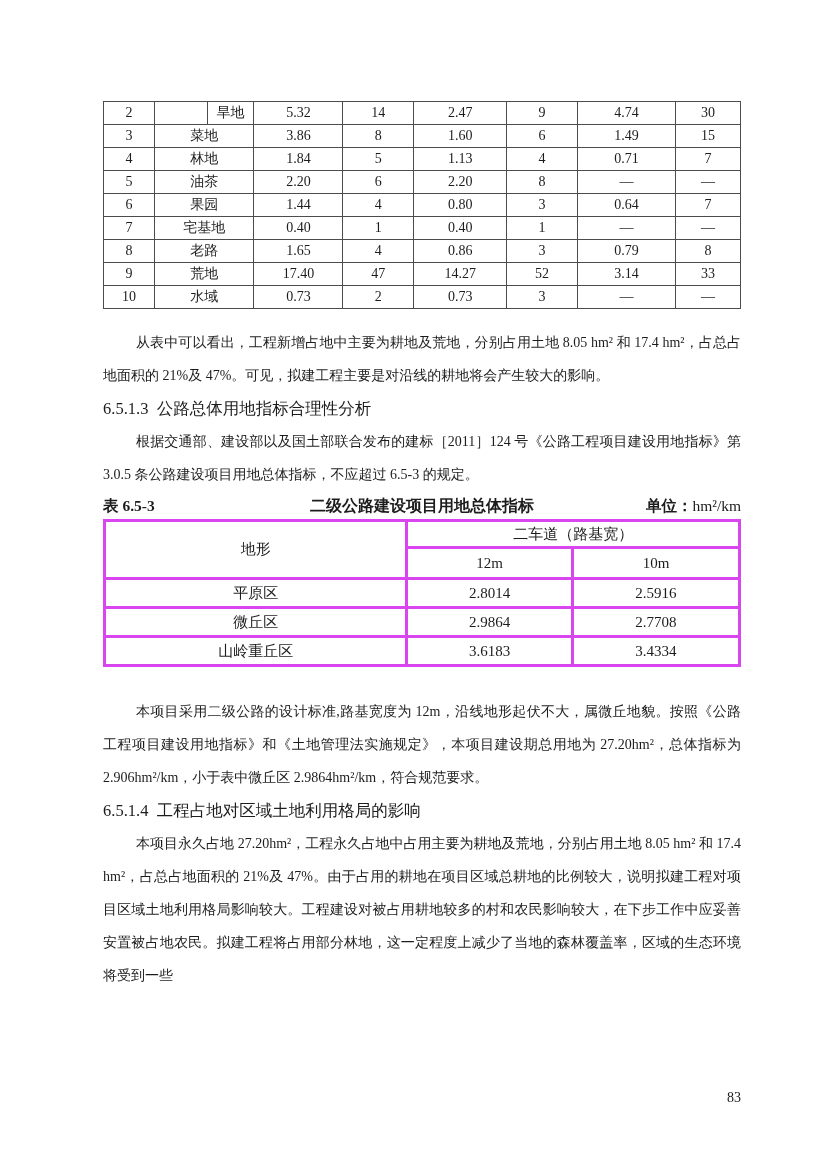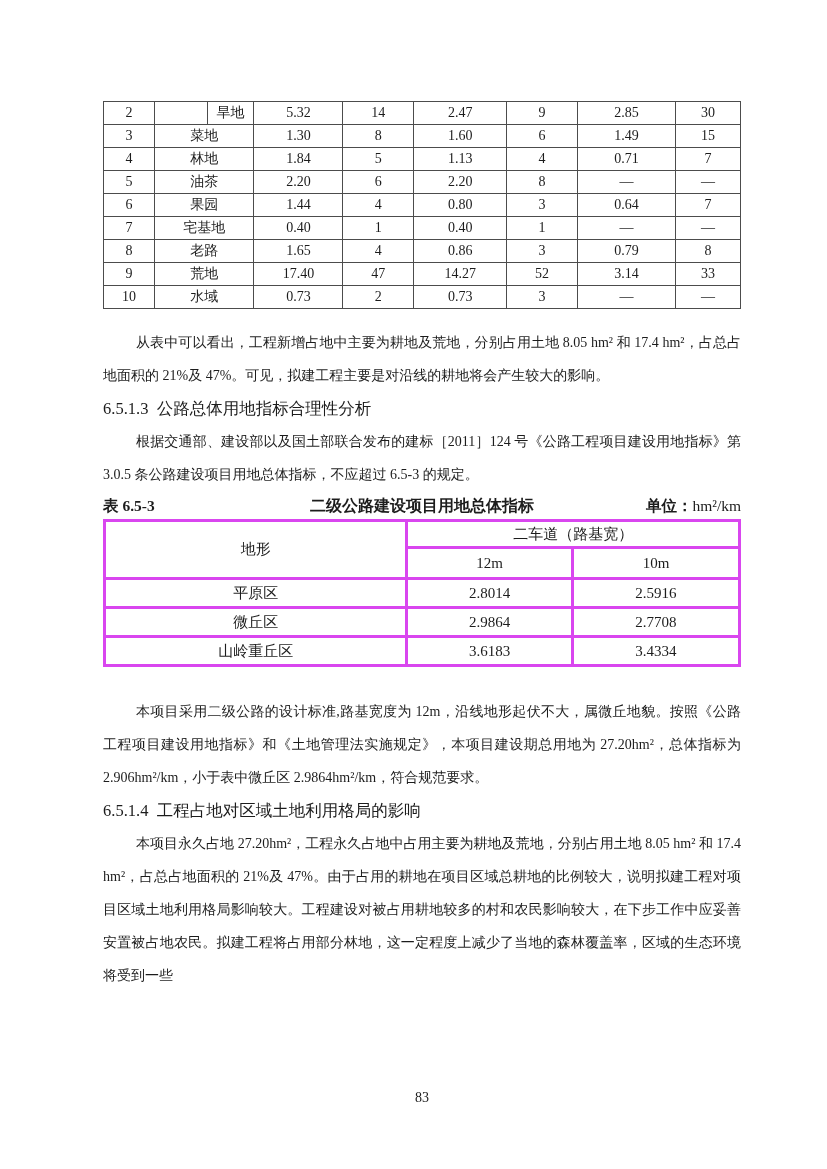--- a/index.html
+++ b/index.html
@@ -93,21 +93,21 @@
   table.t2 .hrow1 th { height: 24px; }
   table.t2 .hrow2 th { height: 28px; }
   table.t2 tbody td  { height: 26px; font-family: Liberation Serif, serif; }
 
   
   .pagenum {
     position: absolute;
     top: 1090px;
     left: 103px;
     width: 638px;
-    text-align: center;
+    text-align: right;
     font-size: 14px;
   }
 </style>
 </head>
 <body>
 
 <div class="page">
   <div class="content">
 
     <table class="t1">
@@ -124,27 +124,27 @@
       </colgroup>
       <tbody>
         <tr>
           <td>2</td>
           <td></td>
           <td>旱地</td>
           <td>5.32</td>
           <td>14</td>
           <td>2.47</td>
           <td>9</td>
-          <td>2.85</td>
+          <td>4.74</td>
           <td>30</td>
         </tr>
         <tr>
           <td>3</td>
           <td colspan="2">菜地</td>
-          <td>1.30</td>
+          <td>3.86</td>
           <td>8</td>
           <td>1.60</td>
           <td>6</td>
           <td>1.49</td>
           <td>15</td>
         </tr>
         <tr>
           <td>4</td>
           <td colspan="2">林地</td>
           <td>1.84</td>

